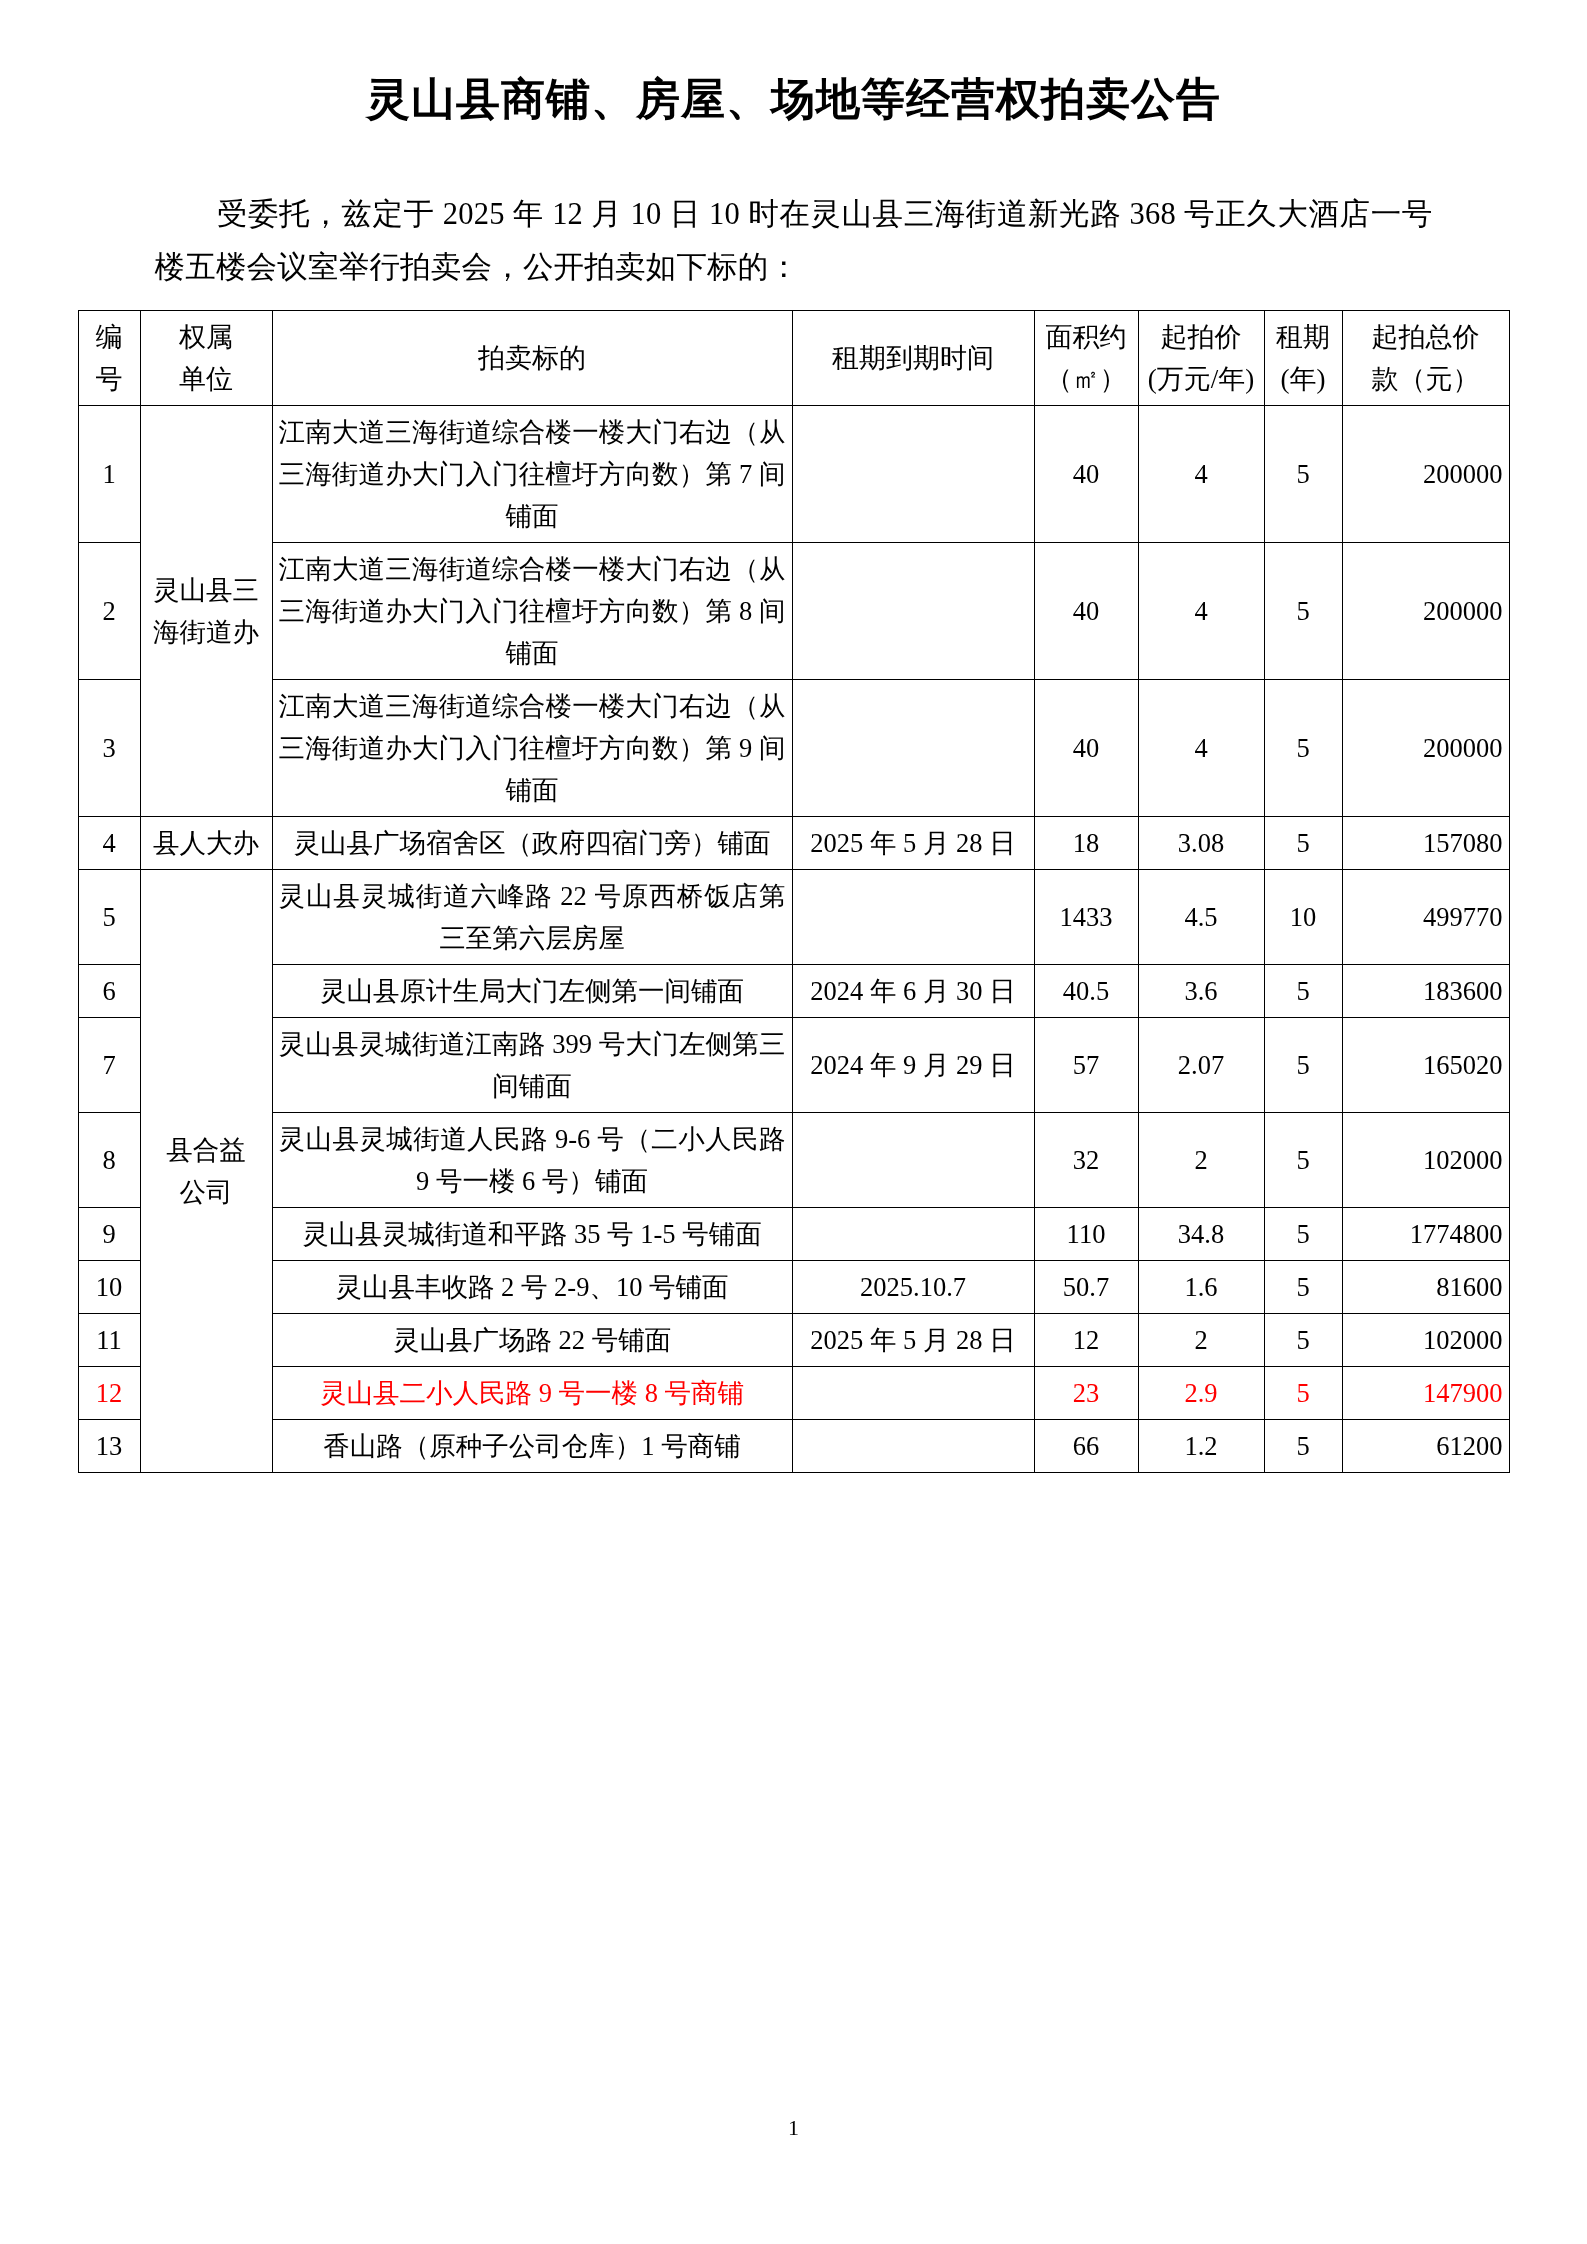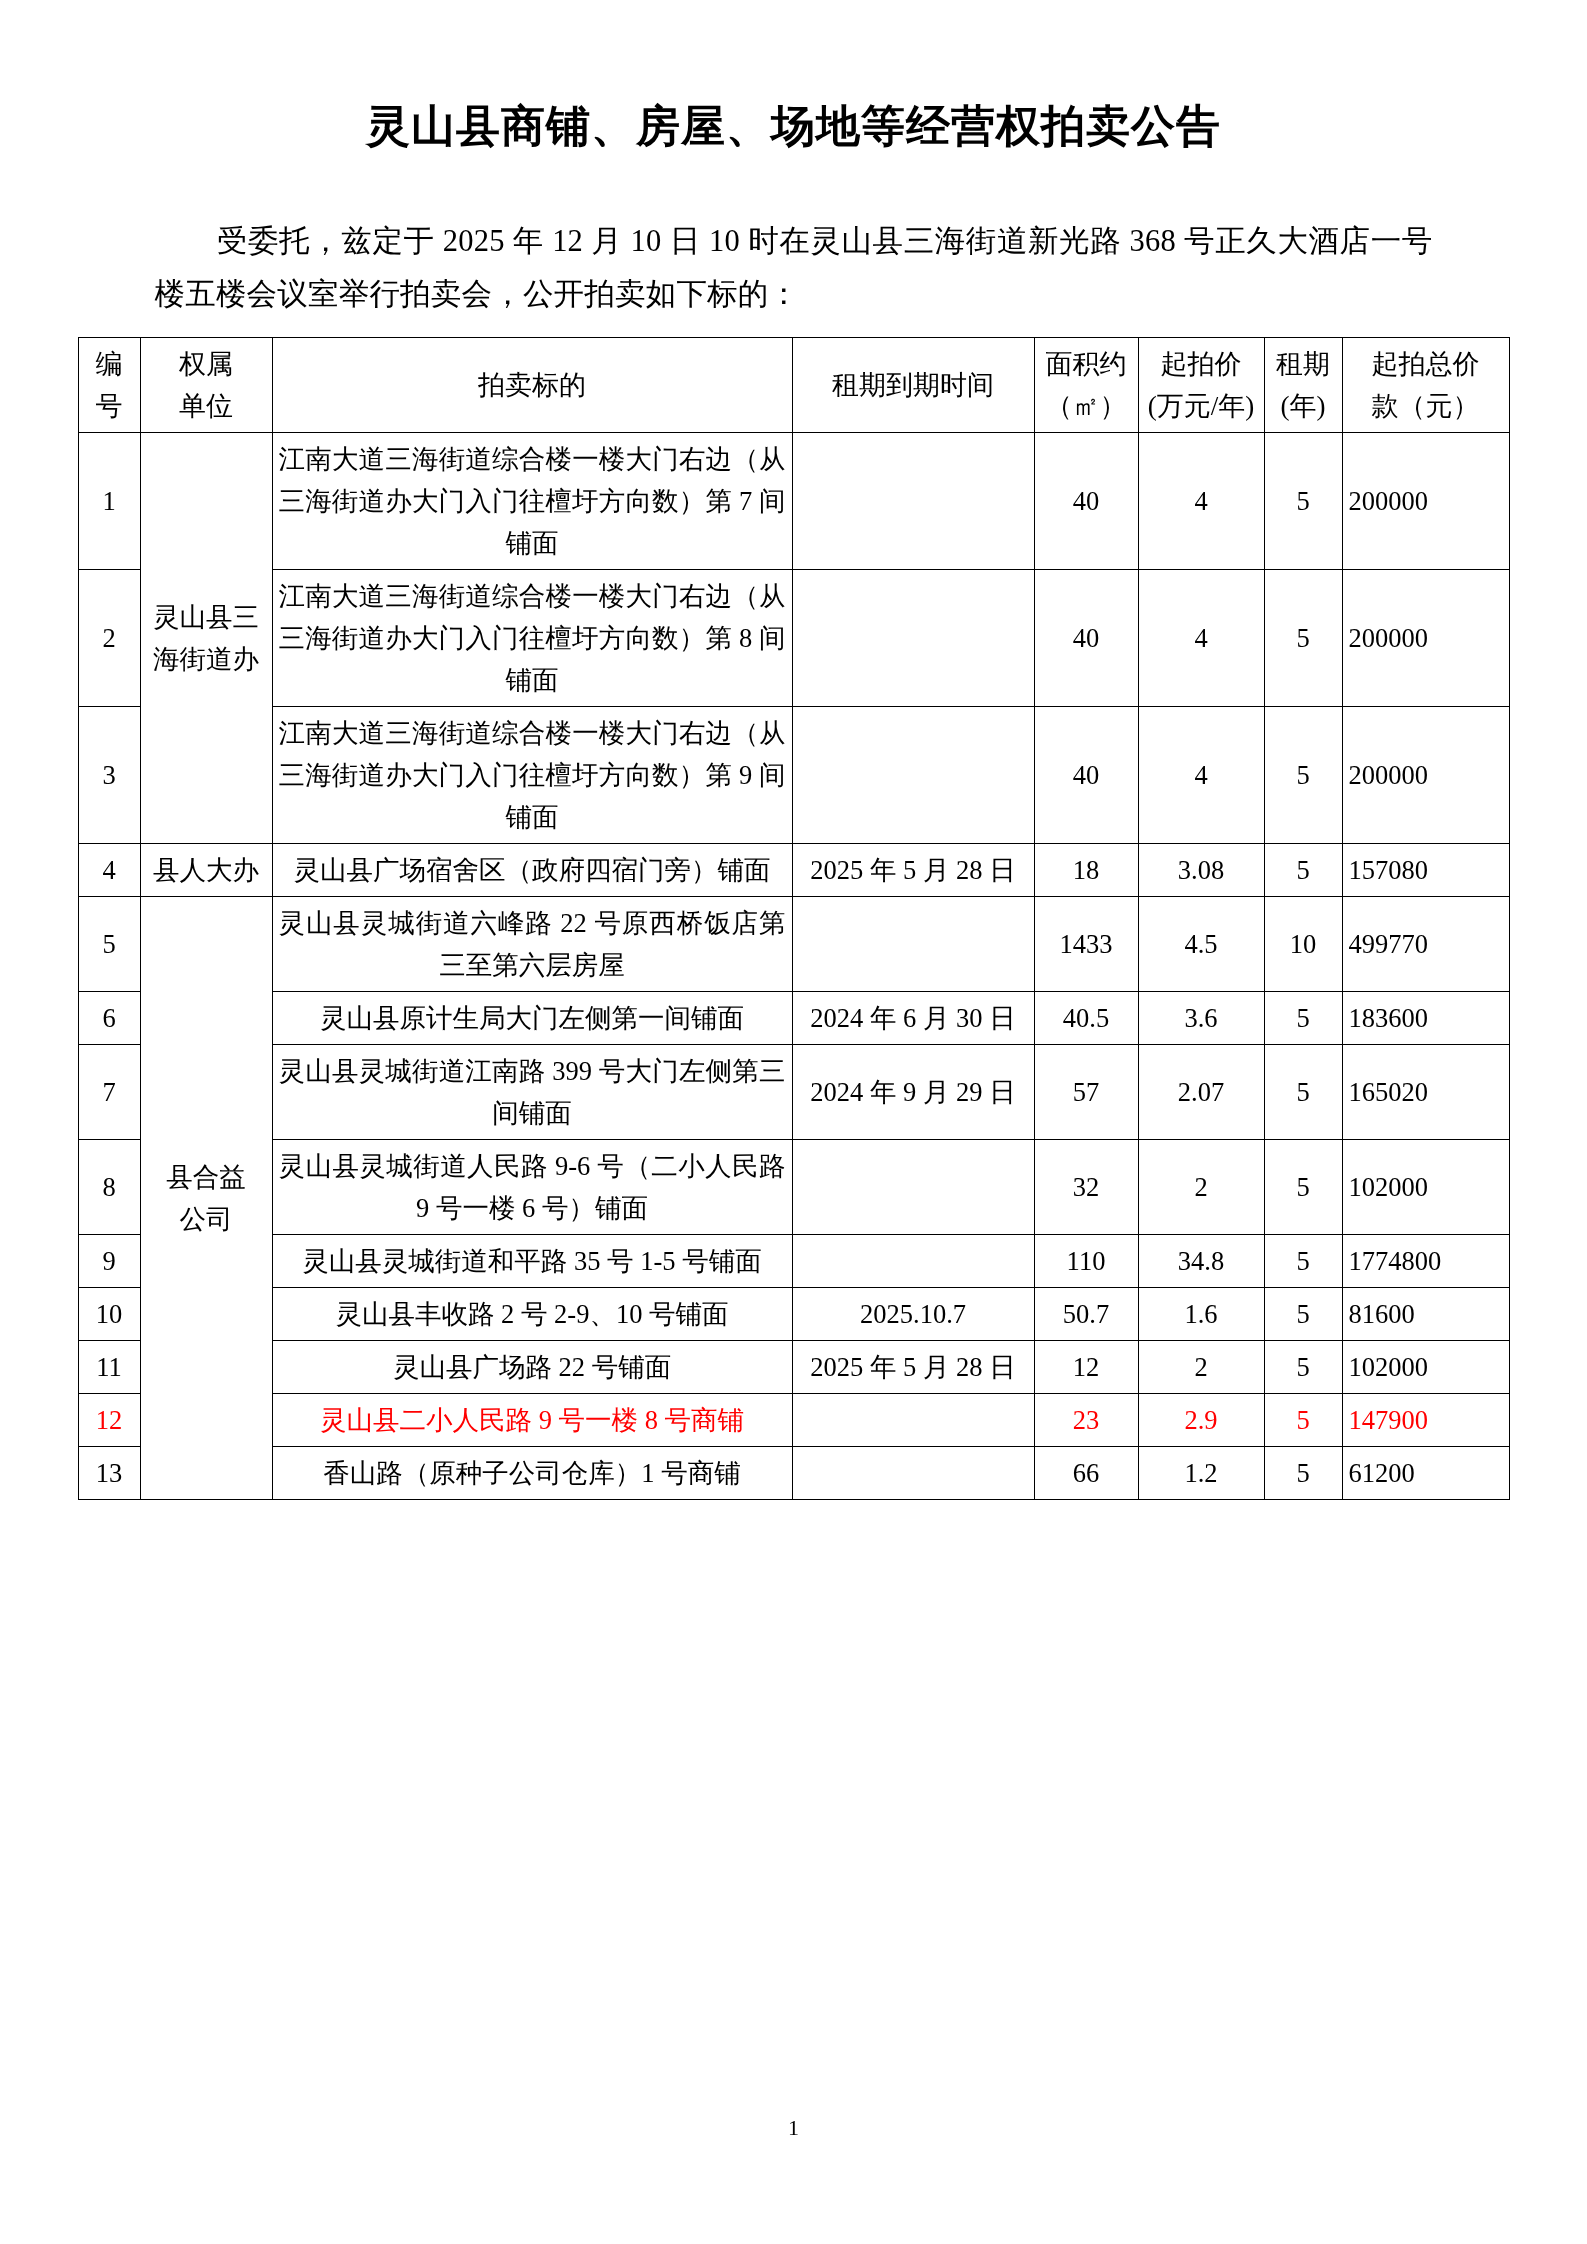--- a/index.html
+++ b/index.html
@@ -22,21 +22,21 @@
     height: 2244px;
     box-sizing: border-box;
     padding: 0;
   }
   .doc-title {
     text-align: center;
     font-size: 44px;
     font-weight: bold;
     letter-spacing: 1px;
     margin: 0;
-    padding-top: 96px;
+    padding-top: 69px;
     line-height: 1.35;
     font-family: "Liberation Sans", "DejaVu Sans", sans-serif;
   }
   .body-block {
     margin: 0 auto;
     width: 1310px;
     padding-top: 44px;
   }
   .para {
     font-size: 30.5px;
@@ -67,21 +67,21 @@
     font-size: 27px;
     line-height: 41px;
   }
   .c-num    { width: 62px;  text-align: center; }
   .c-unit   { width: 132px; text-align: center; }
   .c-target { width: 520px; text-align: center; }
   .c-date   { width: 242px; text-align: center; }
   .c-area   { width: 104px; text-align: center; }
   .c-price  { width: 126px; text-align: center; }
   .c-term   { width: 78px;  text-align: center; }
-  .c-total  { width: 167px; text-align: left; }
+  .c-total  { width: 167px; text-align: right; }
 
   td.left-align { text-align: justify; text-justify: inter-ideograph; text-align-last: center; }
   .row-highlight { color: #FF0000; }
 
   .page-number {
     position: absolute;
     left: 0;
     width: 100%;
     top: 2115px;
     text-align: center;

